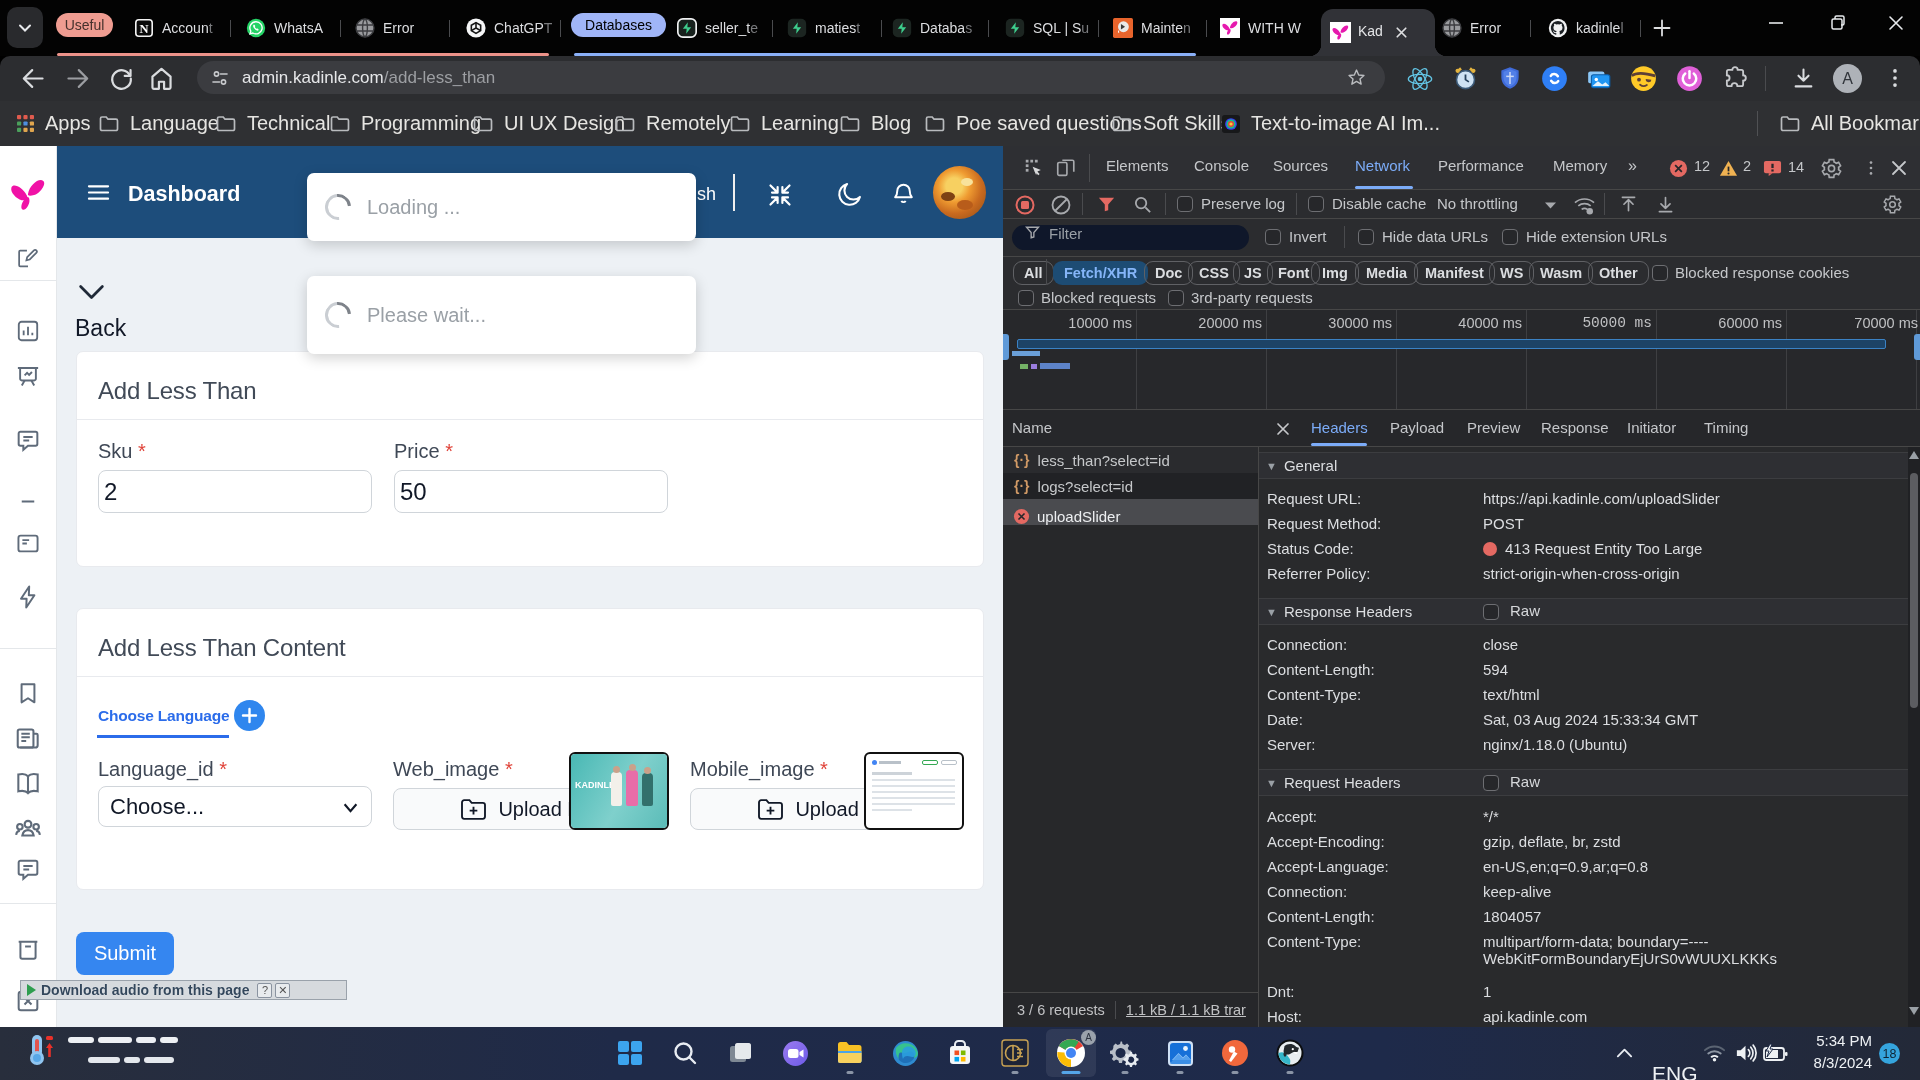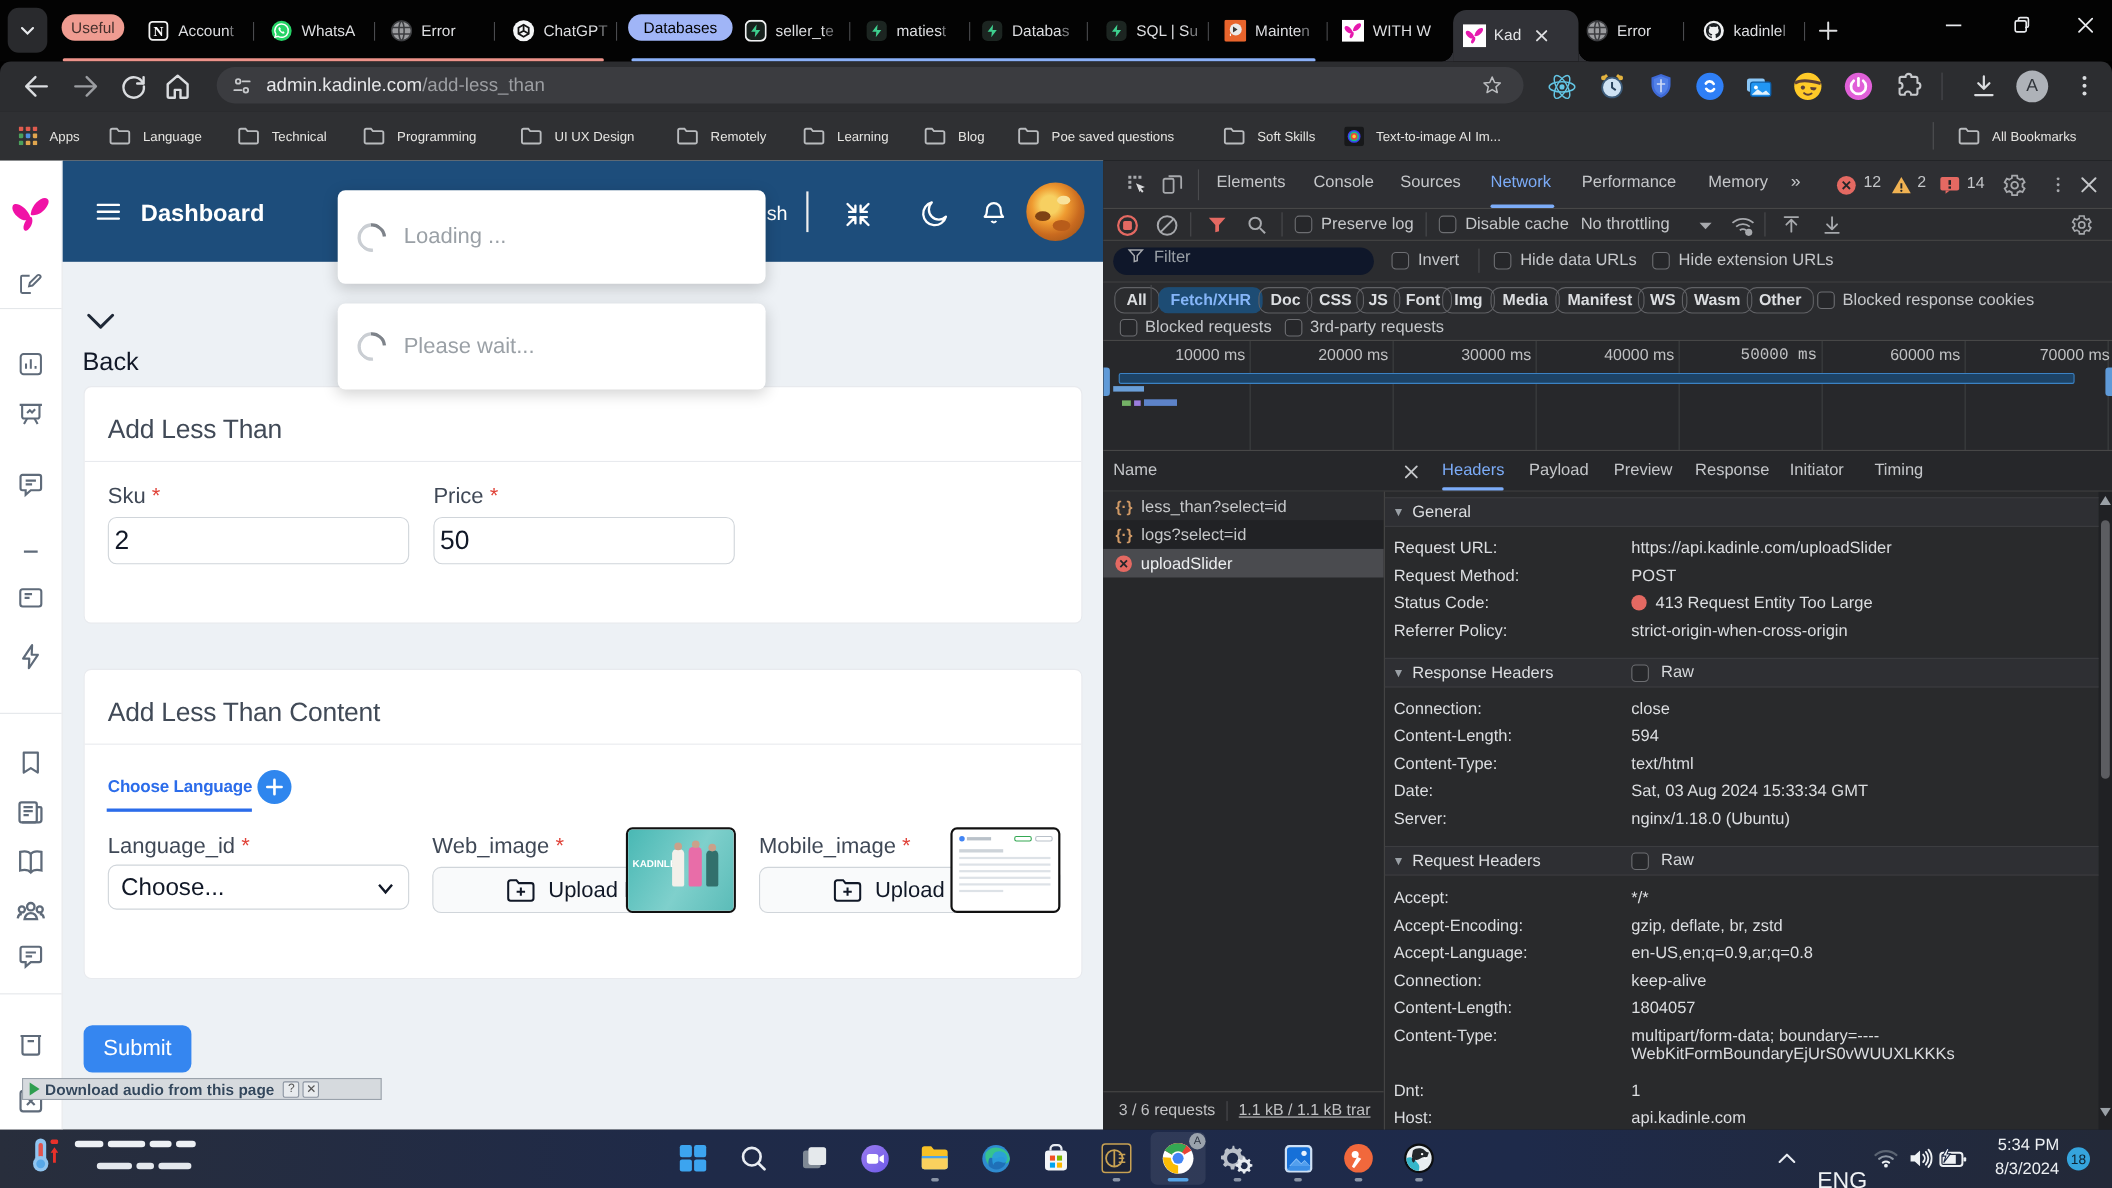--- a/index.html
+++ b/index.html
@@ -18,21 +18,21 @@
 #activetab:before { left:-12px; background:radial-gradient(circle at 0 0, transparent 12px, #313237 12.5px); }
 #activetab:after { right:-12px; background:radial-gradient(circle at 100% 0, transparent 12px, #313237 12.5px); }
 .grpline { position:absolute; top:53px; height:3px; border-radius:2px; }
 
 
 #toolbar { position:absolute; left:0; top:56px; width:1920px; height:45px; background:#2c2d30; border-radius:10px 10px 0 0; }
 #omnibox { position:absolute; left:197px; top:5px; width:1188px; height:33px; background:#3b3c40; border-radius:17px; display:flex; align-items:center; }
 .navico { position:absolute; top:7px; }
 
 
-#bookmarks { position:absolute; left:0; top:101px; width:1920px; height:45px; background:#2f3033; color:#e6e5e2; font-size:12px; }
+#bookmarks { position:absolute; left:0; top:101px; width:1920px; height:45px; background:#2f3033; color:#e6e5e2; font-size:20px; }
 .bm { position:absolute; top:0; height:45px; display:flex; align-items:center; gap:11px; white-space:nowrap; }
 
 
 #page { position:absolute; left:0; top:146px; width:1003px; height:881px; background:#edf1f5; overflow:hidden; }
 #sidebar { position:absolute; left:0; top:0; width:57px; height:881px; background:#fff; border-right:1px solid #e4e7ea; }
 .sico { position:absolute; left:50%; transform:translateX(-50%); }
 #navbar { position:absolute; left:57px; top:0; width:946px; height:92px; background:#1d4d7b; }
 .toast { position:absolute; left:307px; width:389px; background:#fff; border-radius:7px; box-shadow:0 4px 14px rgba(0,0,0,.18); display:flex; align-items:center; color:#9aa0a6; font-size:20px; }
 .spin { width:26px; height:26px; border-radius:50%; border:3px solid #caced3; border-top-color:#7e838a; border-right-color:transparent; transform:rotate(40deg); margin:0 16px 0 18px; }
 .card { position:absolute; left:76px; width:908px; background:#fff; border-radius:7px; border:1px solid #e8eaee; }
@@ -542,21 +542,21 @@
 
   <button style="position:absolute;left:76px;top:786px;width:98px;height:43px;background:#3586f0;border:none;border-radius:8px;color:#fff;font-size:20px;font-weight:400;font-family:'Liberation Sans',sans-serif;">Submit</button>
 
   <div style="position:absolute;left:20px;top:834px;width:327px;height:20px;background:#d6dade;border:1px solid #9aa2ab;display:flex;align-items:center;font-size:14px;">
     <div style="width:0;height:0;border-left:9px solid #2e9e4f;border-top:6px solid transparent;border-bottom:6px solid transparent;margin:0 5px 0 6px;"></div>
     <span style="color:#33475c;font-weight:700;text-shadow:0 0 1px #fff;">Download audio from this page</span>
     <div style="width:15px;height:15px;border:1px solid #8a93a0;background:#e8ebee;margin-left:8px;color:#555;font-size:11px;display:flex;align-items:center;justify-content:center;border-radius:2px;">?</div>
     <div style="width:15px;height:15px;border:1px solid #8a93a0;background:#e8ebee;margin-left:3px;color:#555;font-size:11px;display:flex;align-items:center;justify-content:center;border-radius:2px;">✕</div>
   </div>
 
-  <div class="toast" style="top:27px;height:85px;">
+  <div class="toast" style="top:27px;height:68px;">
     <div class="spin"></div>
       <span>Loading ...</span>
   </div>
   <div class="toast" style="top:130px;height:78px;">
     <div class="spin"></div>
       <span>Please wait...</span>
   </div>
 </div>
 <div id="devtools">
 
@@ -742,21 +742,21 @@
 
   <div style="position:absolute;left:0;top:301px;width:255px;height:545px;background:#27282a;">
     <div style="position:absolute;left:0;top:0;width:255px;height:26px;background:#2a2b2e;display:flex;align-items:center;">
       <span style="color:#d19a66;font-weight:700;margin:0 8px 0 11px;font-size:14px;">{·}</span>
         <span style="color:#c6c8ca;font-size:15px;">less_than?select=id</span>
     </div>
     <div style="position:absolute;left:0;top:26px;width:255px;height:26px;background:#212225;display:flex;align-items:center;">
       <span style="color:#d19a66;font-weight:700;margin:0 8px 0 11px;font-size:14px;">{·}</span>
         <span style="color:#c6c8ca;font-size:15px;">logs?select=id</span>
     </div>
-    <div style="position:absolute;left:0;top:52px;width:255px;height:26px;background:#4a4b4f;display:flex;align-items:center;">
+    <div style="position:absolute;left:0;top:52px;width:255px;height:26px;background:#4a4b4f;display:flex;align-items:flex-end;">
       <svg style="margin:0 7px 0 10px;" width="17" height="17" viewBox="0 0 18 18">
           <circle cx="9" cy="9" r="8" fill="#e46962"></circle>
           <path d="M5.8 5.8 12.2 12.2M12.2 5.8 5.8 12.2" stroke="#26272a" stroke-width="1.7"></path>
         </svg>
         <span style="color:#eceef0;font-size:15px;">uploadSlider</span>
     </div>
   </div>
 
   <div style="position:absolute;left:0;top:846px;width:255px;height:35px;background:#26272a;border-top:1px solid #474747;display:flex;align-items:center;color:#c0c1c3;font-size:14.5px;">
     <span style="margin-left:14px;">3 / 6 requests</span>

